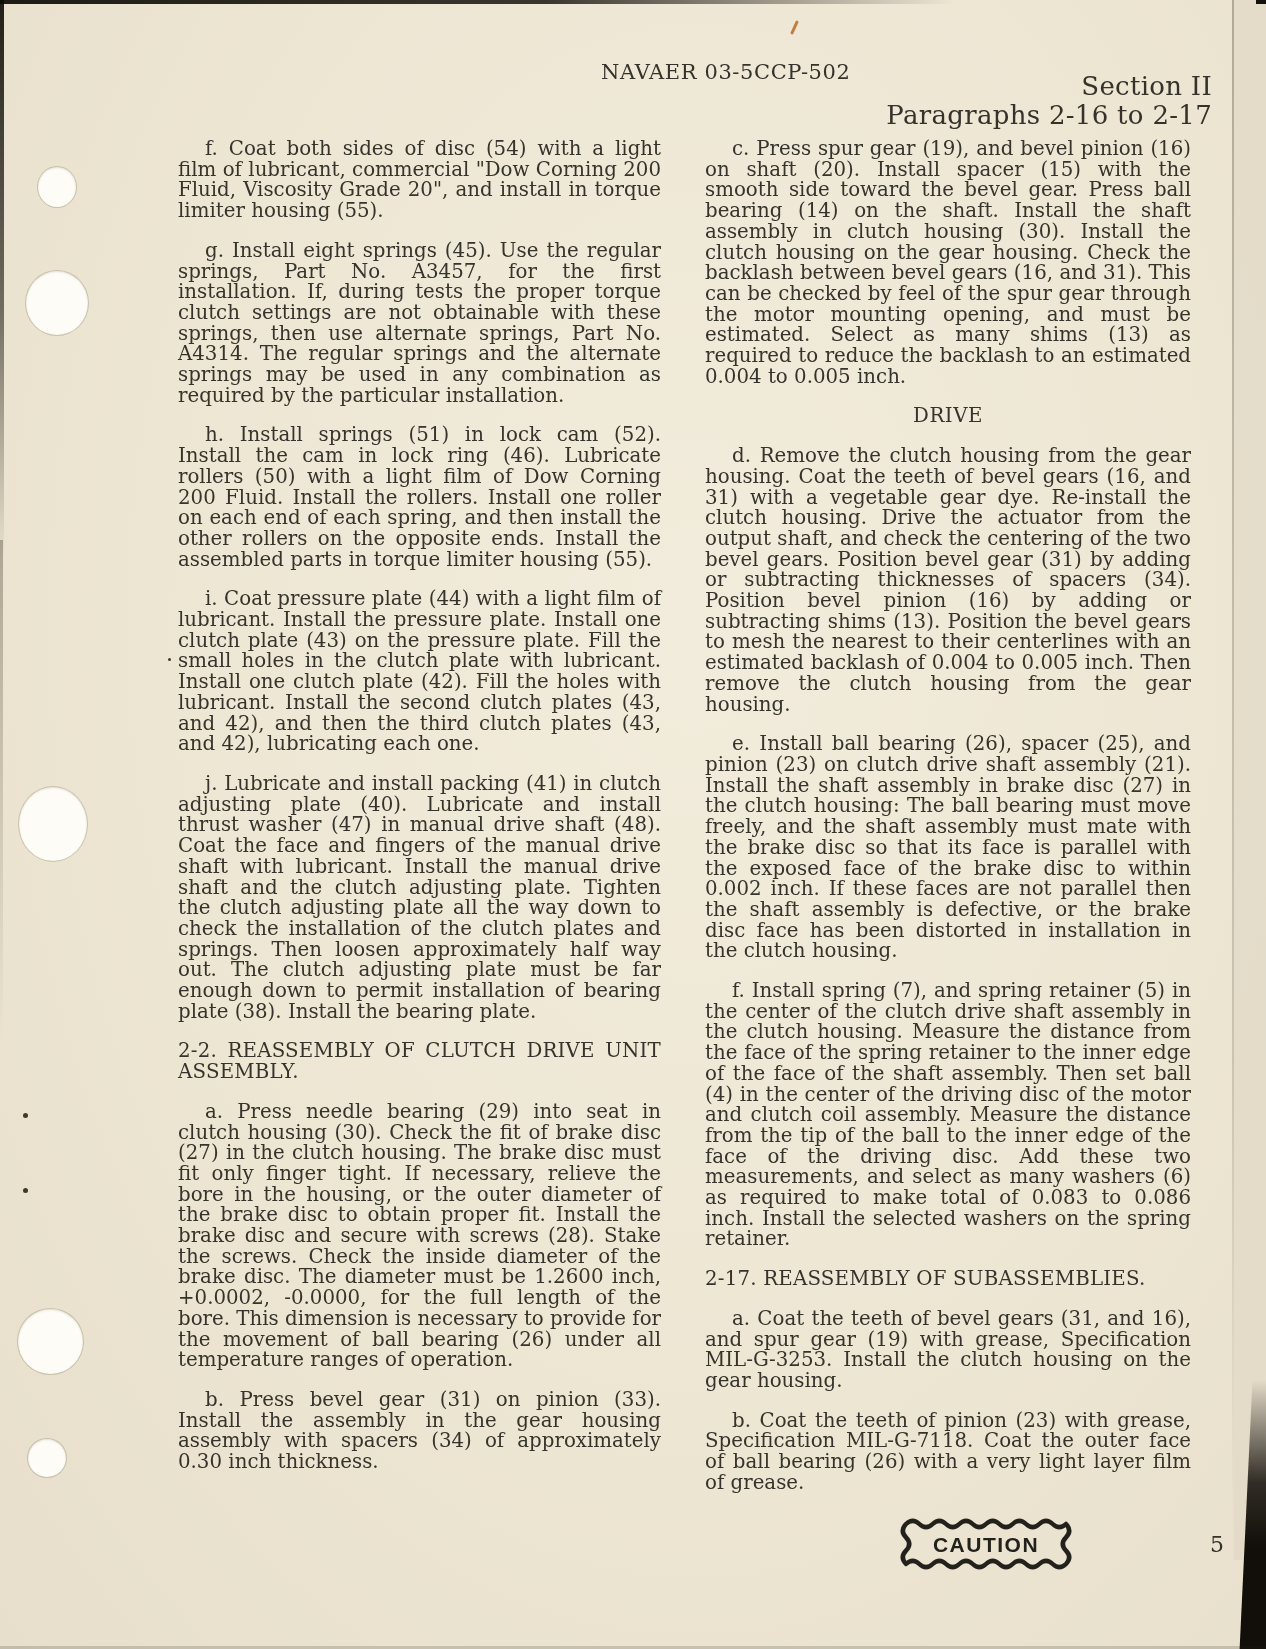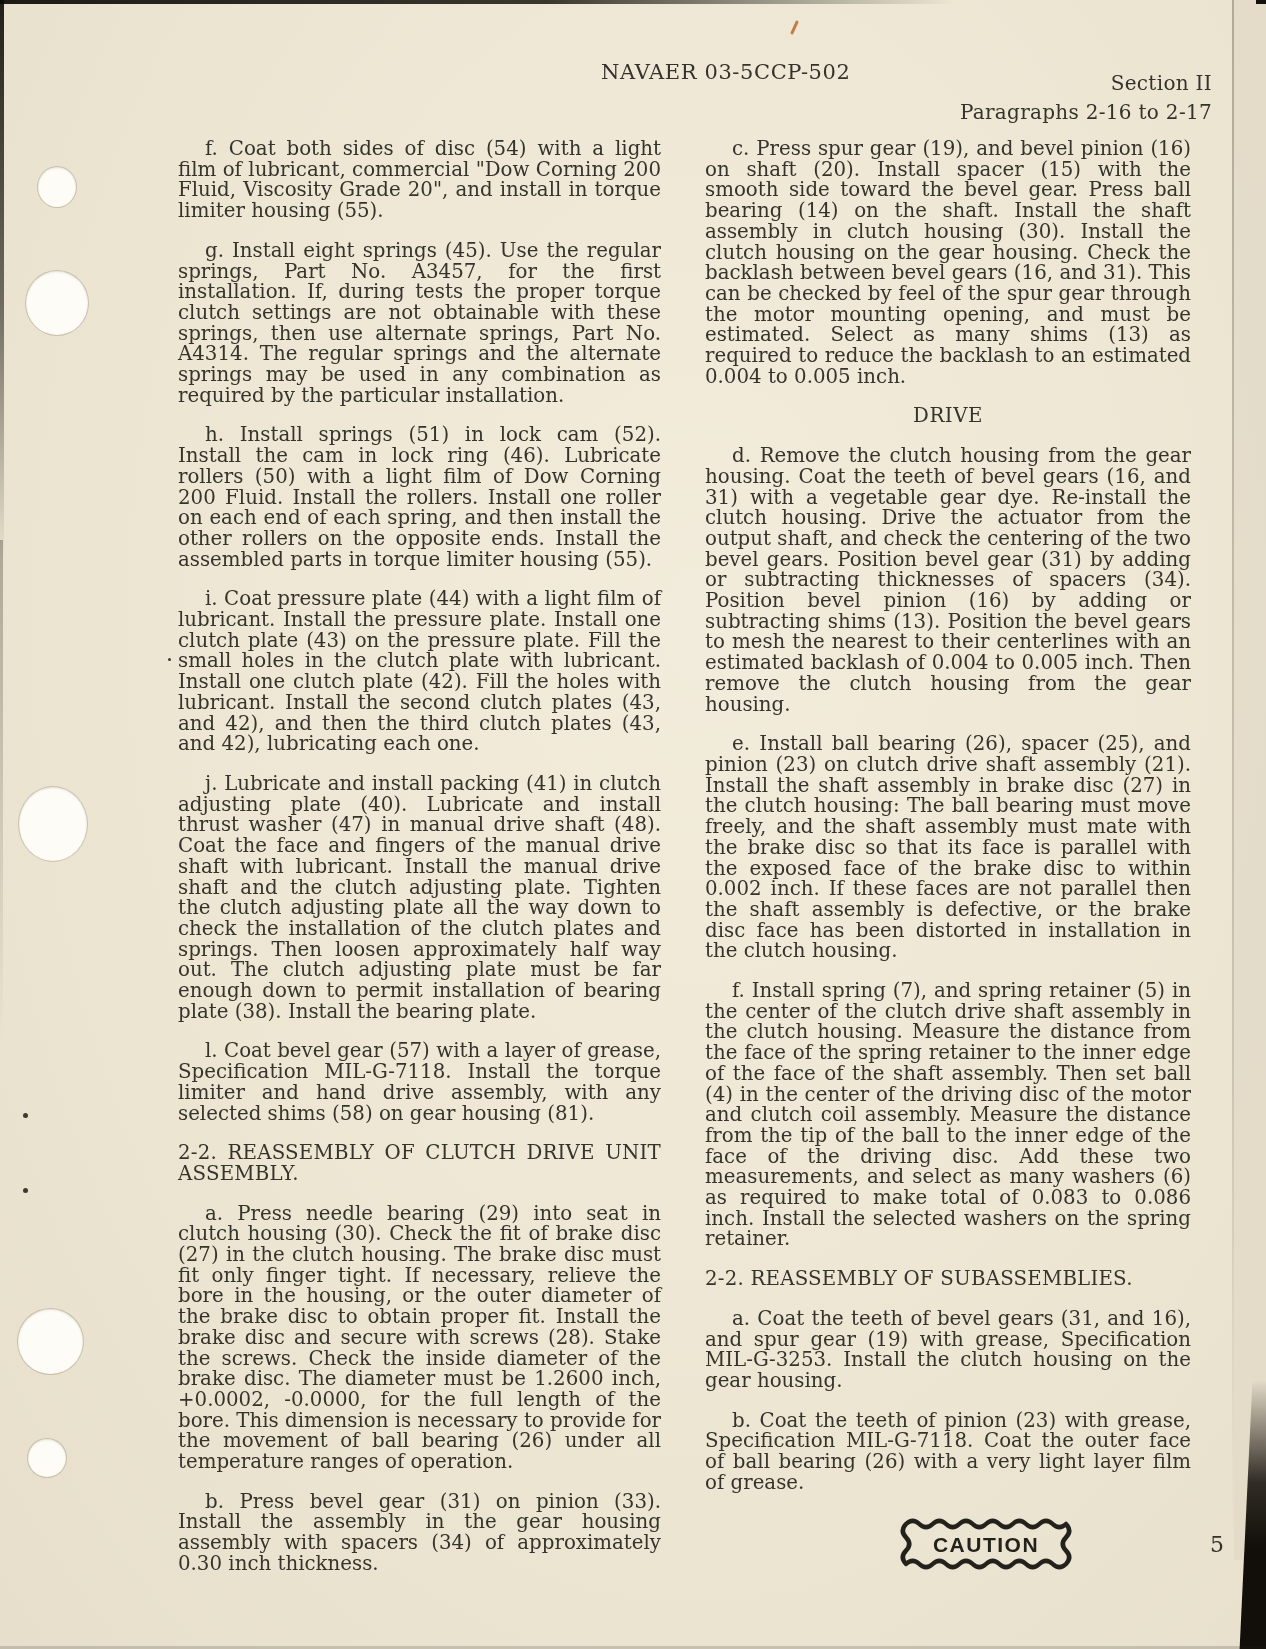--- a/index.html
+++ b/index.html
@@ -24,21 +24,21 @@
   .edge-bottom{position:absolute;left:0;bottom:0;width:100%;height:3px;background:rgba(40,34,24,.18);}
   .slash-mark{position:absolute;left:793px;top:20px;width:3px;height:15px;background:#c27e44;
     transform:rotate(24deg);border-radius:2px;}
   
   .hole{position:absolute;background:#fdfcf7;border-radius:50%;
         box-shadow:0 0 0 1px rgba(140,128,104,.35), inset 0 1px 2px rgba(120,110,90,.18);}
   .dot{position:absolute;background:#3c392f;border-radius:50%;}
   
   .hdr{position:absolute;color:#34322b;}
   .hdr-left{left:601px;top:60px;font-size:21px;letter-spacing:.6px;}
-  .hdr-right{right:54px;text-align:right;font-size:20px;letter-spacing:.3px;}
+  .hdr-right{right:54px;text-align:right;font-size:26px;letter-spacing:.3px;}
   .hdr-sec{top:71px;}
   .hdr-par{top:100px;}
   
   .col{position:absolute;top:139px;font-size:19.8px;line-height:20.7px;color:#35332b;
        text-align:justify;}
   .col-left{left:178px;width:483px;}
   .col-right{left:705px;width:486px;}
   .blk{margin:0 0 19px 0;text-indent:27px;}
   .heading{text-indent:0;letter-spacing:.2px;}
   .note-head{text-align:center;text-indent:0;margin:1px 0 19px 0;letter-spacing:.5px;}
@@ -59,32 +59,31 @@
   <div class="hdr hdr-left">NAVAER 03-5CCP-502</div>
   <div class="hdr hdr-right hdr-sec">Section II</div>
   <div class="hdr hdr-right hdr-par">Paragraphs 2-16 to 2-17</div>
 
   <div class="col col-left">
       <p class="blk para">f. Coat both sides of disc (54) with a light film of lubricant, commercial "Dow Corning 200 Fluid, Viscosity Grade 20", and install in torque limiter housing (55).</p>
       <p class="blk para">g. Install eight springs (45). Use the regular springs, Part No. A3457, for the first installation. If, during tests the proper torque clutch settings are not obtainable with these springs, then use alternate springs, Part No. A4314. The regular springs and the alternate springs may be used in any combination as required by the particular installation.</p>
       <p class="blk para">h. Install springs (51) in lock cam (52). Install the cam in lock ring (46). Lubricate rollers (50) with a light film of Dow Corning 200 Fluid. Install the rollers. Install one roller on each end of each spring, and then install the other rollers on the opposite ends. Install the assembled parts in torque limiter housing (55).</p>
       <p class="blk para">i. Coat pressure plate (44) with a light film of lubricant. Install the pressure plate. Install one clutch plate (43) on the pressure plate. Fill the small holes in the clutch plate with lubricant. Install one clutch plate (42). Fill the holes with lubricant. Install the second clutch plates (43, and 42), and then the third clutch plates (43, and 42), lubricating each one.</p>
       <p class="blk para">j. Lubricate and install packing (41) in clutch adjusting plate (40). Lubricate and install thrust washer (47) in manual drive shaft (48). Coat the face and fingers of the manual drive shaft with lubricant. Install the manual drive shaft and the clutch adjusting plate. Tighten the clutch adjusting plate all the way down to check the installation of the clutch plates and springs. Then loosen approximately half way out. The clutch adjusting plate must be far enough down to permit installation of bearing plate (38). Install the bearing plate.</p>
-      <p class="blk para">l. Coat bevel gear (57) with a layer of grease, Specification MIL-G-7118. Install the torque limiter and hand drive assembly, with any selected shims (58) on gear housing (81).</p>
       <p class="blk heading">2-2. REASSEMBLY OF CLUTCH DRIVE UNIT ASSEMBLY.</p>
       <p class="blk para">a. Press needle bearing (29) into seat in clutch housing (30). Check the fit of brake disc (27) in the clutch housing. The brake disc must fit only finger tight. If necessary, relieve the bore in the housing, or the outer diameter of the brake disc to obtain proper fit. Install the brake disc and secure with screws (28). Stake the screws. Check the inside diameter of the brake disc. The diameter must be 1.2600 inch, +0.0002, -0.0000, for the full length of the bore. This dimension is necessary to provide for the movement of ball bearing (26) under all temperature ranges of operation.</p>
       <p class="blk para">b. Press bevel gear (31) on pinion (33). Install the assembly in the gear housing assembly with spacers (34) of approximately 0.30 inch thickness.</p>
     </div>
   <div class="col col-right">
       <p class="blk para">c. Press spur gear (19), and bevel pinion (16) on shaft (20). Install spacer (15) with the smooth side toward the bevel gear. Press ball bearing (14) on the shaft. Install the shaft assembly in clutch housing (30). Install the clutch housing on the gear housing. Check the backlash between bevel gears (16, and 31). This can be checked by feel of the spur gear through the motor mounting opening, and must be estimated. Select as many shims (13) as required to reduce the backlash to an estimated 0.004 to 0.005 inch.</p>
       <p class="blk note-head">DRIVE</p>
       <p class="blk para">d. Remove the clutch housing from the gear housing. Coat the teeth of bevel gears (16, and 31) with a vegetable gear dye. Re-install the clutch housing. Drive the actuator from the output shaft, and check the centering of the two bevel gears. Position bevel gear (31) by adding or subtracting thicknesses of spacers (34). Position bevel pinion (16) by adding or subtracting shims (13). Position the bevel gears to mesh the nearest to their centerlines with an estimated backlash of 0.004 to 0.005 inch. Then remove the clutch housing from the gear housing.</p>
       <p class="blk para">e. Install ball bearing (26), spacer (25), and pinion (23) on clutch drive shaft assembly (21). Install the shaft assembly in brake disc (27) in the clutch housing: The ball bearing must move freely, and the shaft assembly must mate with the brake disc so that its face is parallel with the exposed face of the brake disc to within 0.002 inch. If these faces are not parallel then the shaft assembly is defective, or the brake disc face has been distorted in installation in the clutch housing.</p>
       <p class="blk para">f. Install spring (7), and spring retainer (5) in the center of the clutch drive shaft assembly in the clutch housing. Measure the distance from the face of the spring retainer to the inner edge of the face of the shaft assembly. Then set ball (4) in the center of the driving disc of the motor and clutch coil assembly. Measure the distance from the tip of the ball to the inner edge of the face of the driving disc. Add these two measurements, and select as many washers (6) as required to make total of 0.083 to 0.086 inch. Install the selected washers on the spring retainer.</p>
-      <p class="blk heading">2-2. REASSEMBLY OF SUBASSEMBLIES.</p>
+      <p class="blk heading">2-17. REASSEMBLY OF SUBASSEMBLIES.</p>
       <p class="blk para">a. Coat the teeth of bevel gears (31, and 16), and spur gear (19) with grease, Specification MIL-G-3253. Install the clutch housing on the gear housing.</p>
       <p class="blk para">b. Coat the teeth of pinion (23) with grease, Specification MIL-G-7118. Coat the outer face of ball bearing (26) with a very light layer film of grease.</p>
       <div class="caution-box">
         <svg viewBox="0 0 172 52" width="172" height="52">
           <path d="M 6 6 q 6.666666666666667 -6.4 13.333333333333334 0 q 6.666666666666667 6.4 13.333333333333334 0 q 6.666666666666667 -6.4 13.333333333333334 0 q 6.666666666666667 6.4 13.333333333333334 0 q 6.666666666666667 -6.4 13.333333333333334 0 q 6.666666666666667 6.4 13.333333333333334 0 q 6.666666666666667 -6.4 13.333333333333334 0 q 6.666666666666667 6.4 13.333333333333334 0 q 6.666666666666667 -6.4 13.333333333333334 0 q 6.666666666666667 6.4 13.333333333333334 0 q 6.666666666666667 -6.4 13.333333333333334 0 q 6.666666666666667 6.4 13.333333333333334 0 q 6.4 6.666666666666667 0 13.333333333333334 q -6.4 6.666666666666667 0 13.333333333333334 q 6.4 6.666666666666667 0 13.333333333333334 q -6.666666666666667 6.4 -13.333333333333334 0 q -6.666666666666667 -6.4 -13.333333333333334 0 q -6.666666666666667 6.4 -13.333333333333334 0 q -6.666666666666667 -6.4 -13.333333333333334 0 q -6.666666666666667 6.4 -13.333333333333334 0 q -6.666666666666667 -6.4 -13.333333333333334 0 q -6.666666666666667 6.4 -13.333333333333334 0 q -6.666666666666667 -6.4 -13.333333333333334 0 q -6.666666666666667 6.4 -13.333333333333334 0 q -6.666666666666667 -6.4 -13.333333333333334 0 q -6.666666666666667 6.4 -13.333333333333334 0 q -6.666666666666667 -6.4 -13.333333333333334 0 q -6.4 -6.666666666666667 0 -13.333333333333334 q 6.4 -6.666666666666667 0 -13.333333333333334 q -6.4 -6.666666666666667 0 -13.333333333333334 Z" fill="none" stroke="#23211c" stroke-width="4.5" stroke-linejoin="round"></path>
         </svg>
         <span class="caution-label">CAUTION</span>
       </div>
     </div>
 

